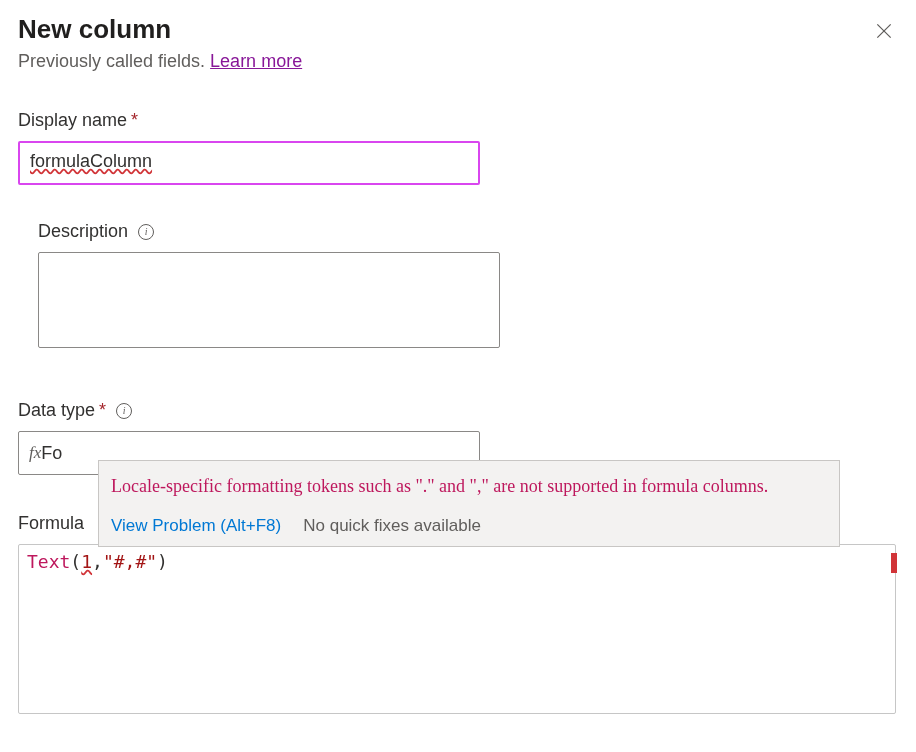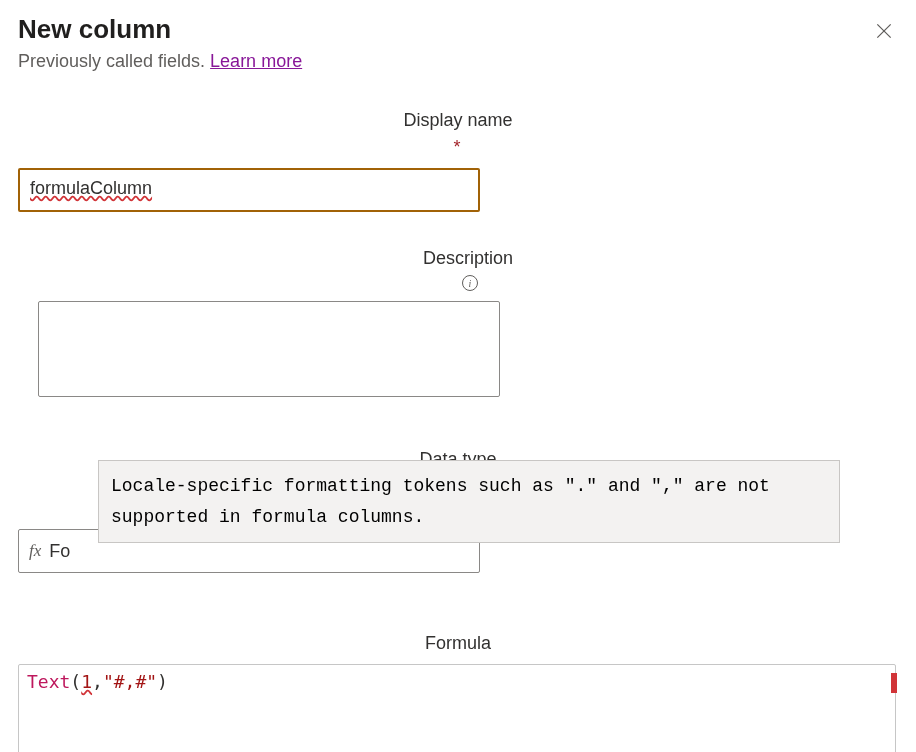--- a/index.html
+++ b/index.html
@@ -47,28 +47,27 @@
       margin-top: 38px;
     }
     .field-group.desc {
       margin-top: 36px;
       padding-left: 20px;
     }
     .field-group.dtype {
       margin-top: 48px;
     }
     .field-group.formula {
-      margin-top: 60px;
+      margin-top: 38px;
     }
     .label-row {
       display: flex;
       align-items: center;
       gap: 6px;
       margin-bottom: 10px;
-      flex-direction: column;
     }
     .label {
       font-size: 18px;
       color: #323130;
       font-weight: 400;
     }
     .required {
       color: #a4262c;
       font-size: 18px;
       margin-left: -2px;
@@ -84,21 +83,21 @@
       font-size: 10px;
       font-style: italic;
       font-family: Georgia, serif;
       color: #605e5c;
       cursor: pointer;
       margin-left: 4px;
     }
     .input-wrapper {
       width: 462px;
       height: 44px;
-      border: 2px solid #a16207;
+      border: 2px solid #d946ef;
       border-radius: 2px;
       padding: 8px 10px;
       font-size: 18px;
       color: #323130;
     }
     .desc-input {
       width: 462px;
       height: 96px;
       border: 1px solid #8a8886;
       border-radius: 2px;
@@ -110,21 +109,21 @@
     }
     .select-input {
       width: 462px;
       height: 44px;
       border: 1px solid #8a8886;
       border-radius: 2px;
       padding: 0 10px;
       font-size: 18px;
       display: flex;
       align-items: center;
-      gap: 8px;
+      gap: 0;
       cursor: pointer;
       position: relative;
     }
     .fx-icon {
       font-style: italic;
       font-family: Georgia, serif;
       font-size: 17px;
       color: #605e5c;
     }
     .formula-editor {
@@ -158,22 +157,22 @@
       left: 98px;
       top: 460px;
       width: 742px;
       border: 1px solid #c8c6c4;
       background: #f3f2f1;
       padding: 10px 12px 10px 12px;
       font-size: 18px;
       z-index: 10;
     }
     .tooltip-msg {
-      font-family: Liberation Mono, monospace;
-      color: #000000;
+      font-family: Liberation Serif, serif;
+      color: #be185d;
       white-space: pre-wrap;
       line-height: 1.7;
     }
     .tooltip-actions {
       margin-top: 14px;
       display: flex;
       gap: 22px;
       align-items: center;
       font-size: 17px;
       font-family: "Segoe UI", Arial, sans-serif;
@@ -242,13 +241,17 @@
   <div class="formula-editor">
     <div class="formula-content">
       <span class="tok-fn">Text</span><span class="tok-punc">(</span><span class="tok-num">1</span><span class="tok-punc">,</span><span class="tok-str">"#,#"</span><span class="tok-punc">)</span>
     </div>
     <div class="formula-right-marker"></div>
   </div>
 </div>
 
 <div class="tooltip">
   <div class="tooltip-msg">Locale-specific formatting tokens such as "." and "," are not supported in formula columns.</div>
+  <div class="tooltip-actions">
+    <span class="view-problem">View Problem (Alt+F8)</span>
+    <span class="no-fixes">No quick fixes available</span>
+  </div>
 </div>
 
 </body></html>

